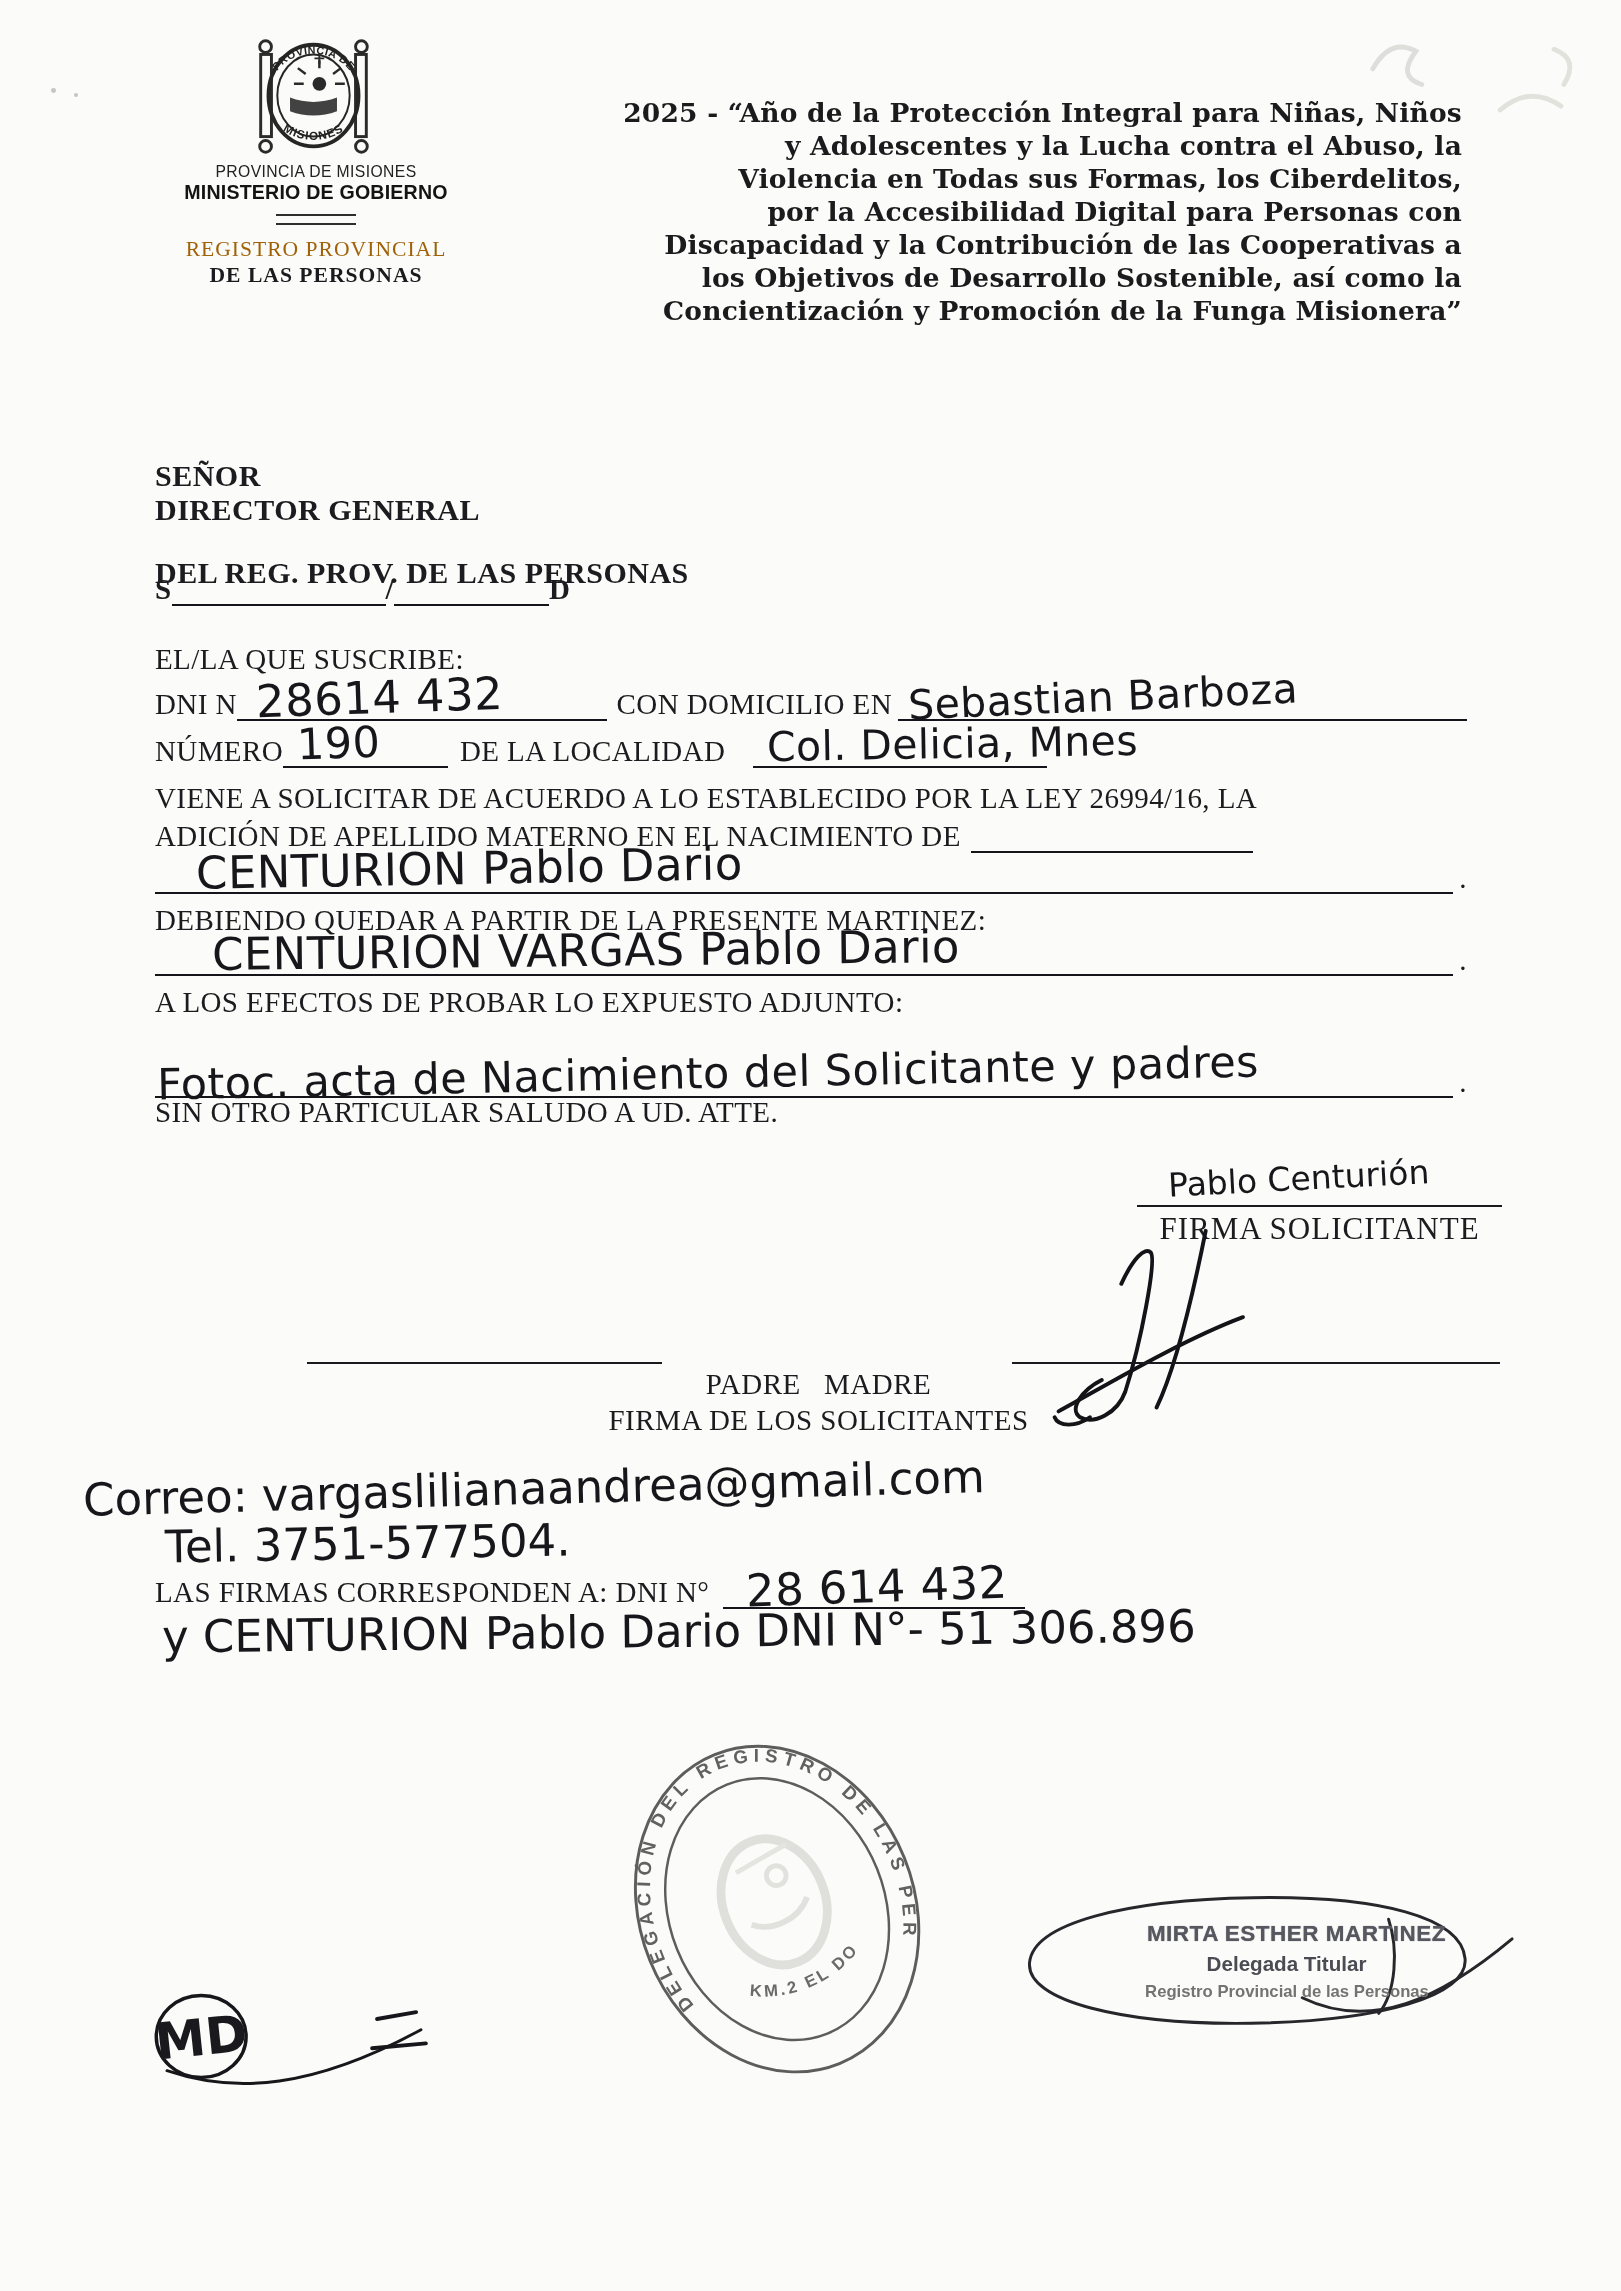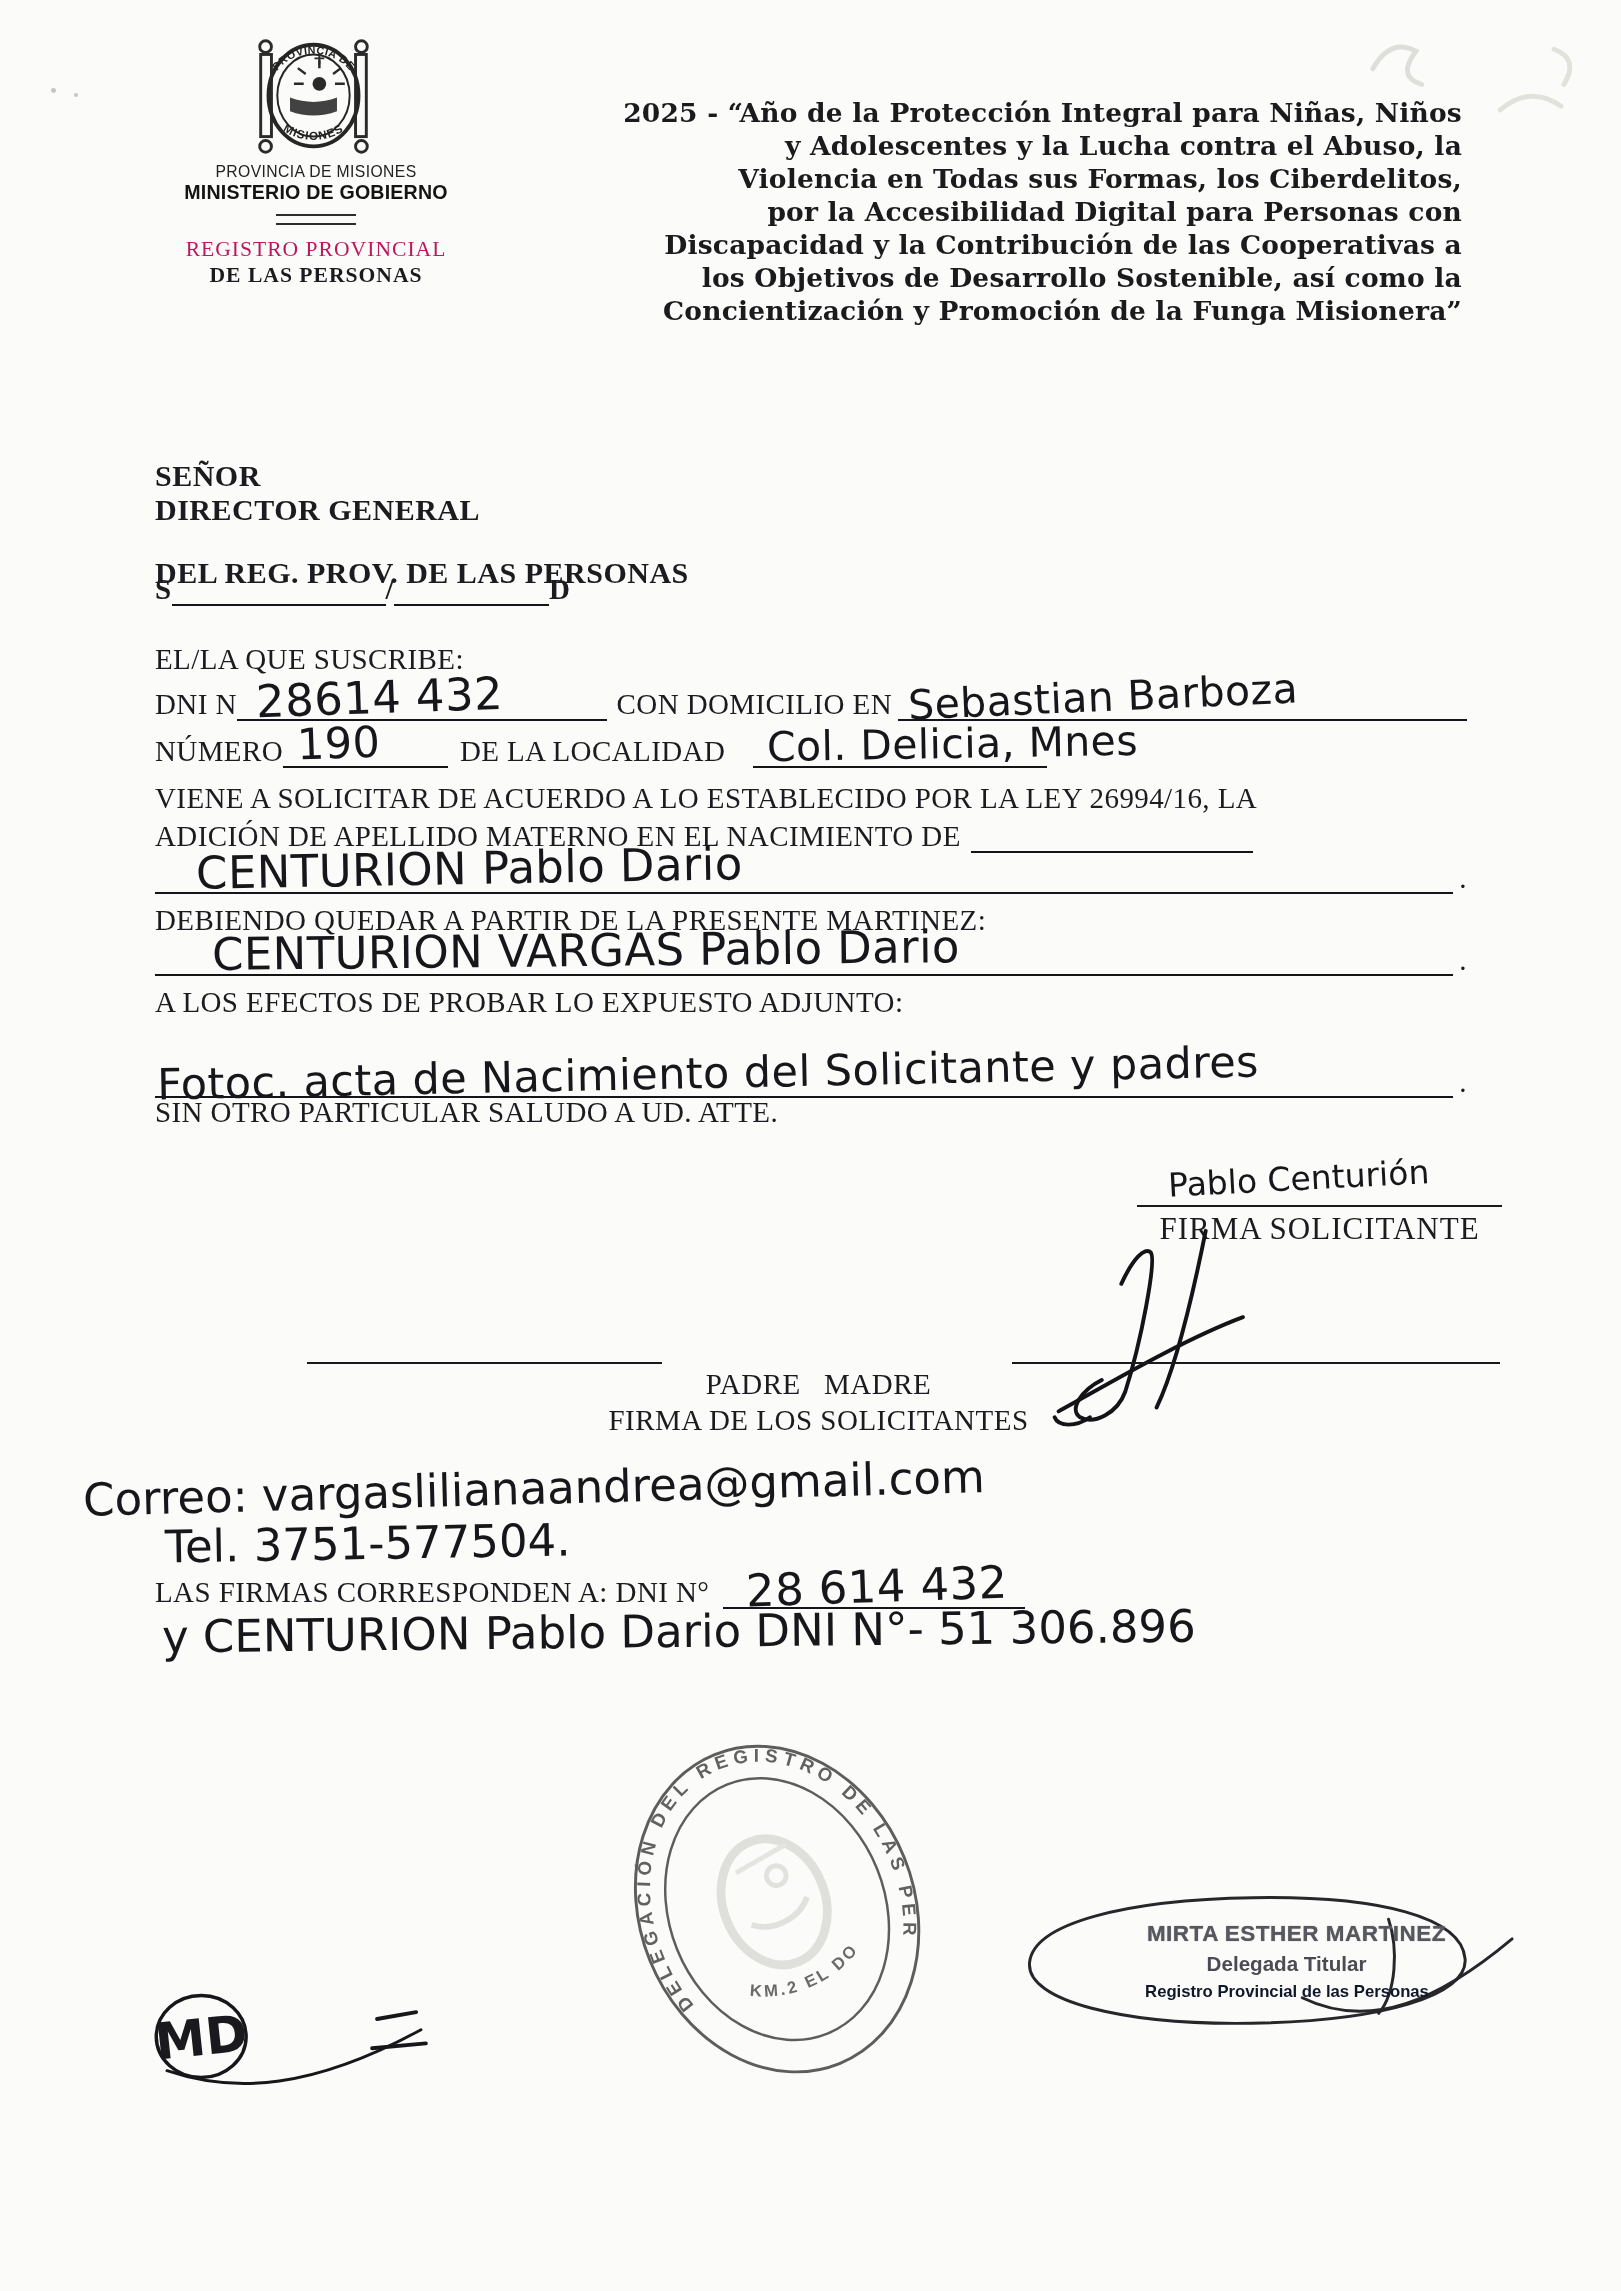--- a/index.html
+++ b/index.html
@@ -39,21 +39,21 @@
   .fill.grow{flex:1;}
   .spacer{flex:1;}
   .fill .hw{position:absolute;bottom:1px;}
   .dot{line-height:1;padding-bottom:1px;margin-left:5.9px;}
   
   .sig-label{font-size:31px;letter-spacing:1px;}
   .pm-label{font-size:29px;letter-spacing:0.5px;white-space:pre;}
   .sigline{border-bottom:2.9px solid #1a1a1e;}
   
   .stamp-name{font-family:"Liberation Sans",sans-serif;font-weight:700;color:#57575f;text-shadow:0 0 1px #6a6a72;}
-  .stamp-sub{font-family:"Liberation Sans",sans-serif;color:#0f172a;}
+  .stamp-sub{font-family:"Liberation Sans",sans-serif;color:#737373;}
   svg{display:block;}
   .speck{border-radius:50%;background:#9a9a94;opacity:.55;}
 </style>
 </head>
 <body>
 
 <div class="page">
 
   <div class="abs speck" style="left:51px;top:88px;width:4.9px;height:4.9px;"></div>
   <div class="abs speck" style="left:74px;top:93px;width:3.9px;height:3.9px;"></div>
@@ -91,21 +91,21 @@
       <textPath href="#sealTopArc" startOffset="50%" text-anchor="middle">PROVINCIA DE</textPath>
     </text>
     <text font-family="Liberation Sans, sans-serif" font-size="12" font-weight="700" fill="#222" letter-spacing="1">
       <textPath href="#sealBottomArc" startOffset="50%" text-anchor="middle">MISIONES</textPath>
     </text>
   </svg>
 
   <div class="abs lh-col sans" style="top:163px;font-size:15.7px;letter-spacing:0.4px;color:#222;">PROVINCIA DE MISIONES</div>
   <div class="abs lh-col sans bold" style="top:181px;font-size:19.6px;letter-spacing:0.2px;color:#141414;">MINISTERIO DE GOBIERNO</div>
   <div class="abs" style="left:276px;top:214px;width:80px;height:6.9px;border-top:2.9px solid #2e2e2e;border-bottom:2px solid #2e2e2e;"></div>
-  <div class="abs lh-col serif" style="top:237px;font-size:21.6px;letter-spacing:1px;color:#be185d;">REGISTRO PROVINCIAL</div>
+  <div class="abs lh-col serif" style="top:237px;font-size:21.6px;letter-spacing:1px;color:#a16207;">REGISTRO PROVINCIAL</div>
   <div class="abs lh-col serif bold" style="top:263px;font-size:21.6px;letter-spacing:1px;color:#1b1b1f;">DE LAS PERSONAS</div>
 
   <div class="abs motto">
     <div>2025 - “Año de la Protección Integral para Niñas, Niños</div>
     <div>y Adolescentes y la Lucha contra el Abuso, la</div>
     <div>Violencia en Todas sus Formas, los Ciberdelitos,</div>
     <div>por la Accesibilidad Digital para Personas con</div>
     <div>Discapacidad y la Contribución de las Cooperativas a</div>
     <div>los Objetivos de Desarrollo Sostenible, así como la</div>
     <div>Concientización y Promoción de la Funga Misionera”</div>

